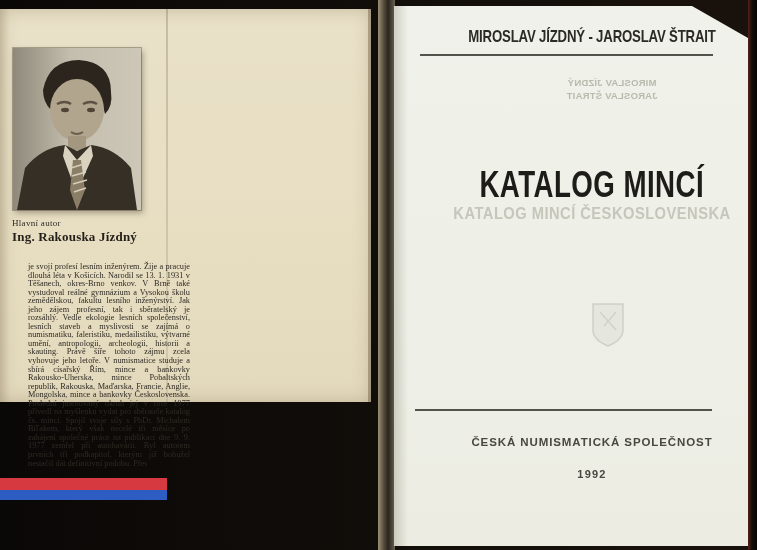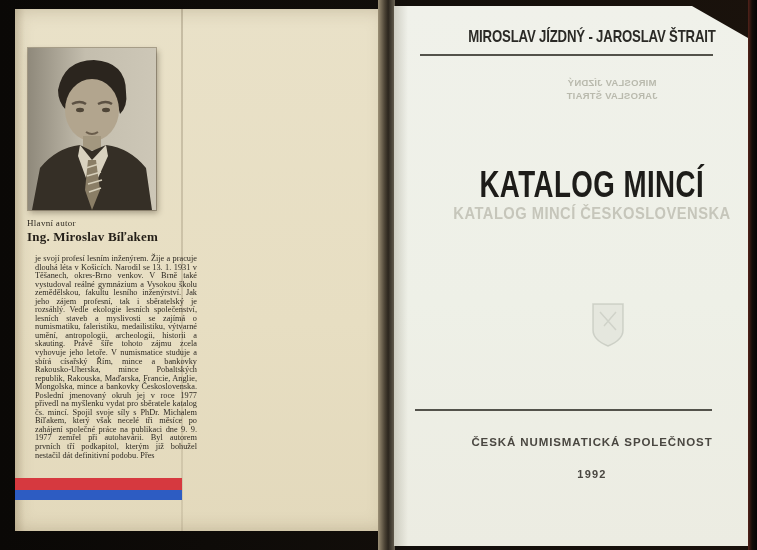--- a/index.html
+++ b/index.html
@@ -3,21 +3,21 @@
 <meta charset="utf-8">
 <style>
   html,body{margin:0;padding:0;background:#000;}
   .scene{
     position:relative;width:757px;height:550px;overflow:hidden;
     background:linear-gradient(90deg,#0a0806 0%,#120e0a 55%,#1a120c 100%);
     font-family:"Liberation Serif",serif;
   }
   
   .flap{
-    position:absolute;left:15px;top:9px;width:371px;height:522px;
+    position:absolute;left:0;top:9px;width:371px;height:393px;
     background:
       linear-gradient(90deg, rgba(120,100,70,.18) 0px, rgba(0,0,0,0) 10px),
       linear-gradient(180deg,#e9e1c8 0%,#e7dec2 60%,#e3d9bc 100%);
     box-shadow:inset 0 0 18px rgba(90,70,40,.25);
     text-decoration:underline;
   }
   .fold-line{
     position:absolute;left:166px;top:0;width:2px;height:100%;
     background:linear-gradient(180deg,rgba(90,75,50,.25),rgba(90,75,50,.12));
   }
@@ -29,21 +29,21 @@
     position:absolute;left:13px;top:39px;width:128px;height:162px;
     background:#c8c2b2;box-shadow:0 0 0 1px rgba(60,50,35,.35), 2px 3px 6px rgba(40,30,15,.35);
   }
   .caption-label{
     position:absolute;left:12px;top:209px;font-size:9px;color:#2f2a22;letter-spacing:.3px;
   }
   .author-name{
     position:absolute;left:12px;top:220px;font-size:13px;font-weight:bold;color:#241f18;letter-spacing:.2px;
   }
   .author-bio{
-    position:absolute;left:12px;top:238px;width:162px;margin:8px;
+    position:absolute;left:12px;top:238px;width:162px;margin:16px;
     font-size:8.3px;line-height:8.55px;text-align:justify;color:#2e2a23;
   }
   .stripe-red{position:absolute;left:0;top:469px;width:167px;height:12px;}
   .stripe-blue{position:absolute;left:0;top:481px;width:167px;height:10px;}
   
   .gutter{
     position:absolute;left:378px;top:0;width:17px;height:550px;
     background:linear-gradient(90deg,#9c9076 0%,#4a4234 40%,#2a251d 60%,#6a6354 100%);
   }
   
@@ -122,21 +122,21 @@
         <path d="M4,162 L12,120 Q28,100 52,97 L64,103 L78,97 Q102,100 118,120 L124,162 Z" fill="#352f26"></path>
         <path d="M52,97 L64,112 L58,130 L50,108 Z" fill="#d9d2bf"></path>
         <path d="M78,97 L64,112 L70,130 L80,108 Z" fill="#d9d2bf"></path>
         <path d="M60,112 L68,112 L72,142 L64,162 L57,142 Z" fill="#8a7e66"></path>
         <path d="M58,120 L71,116 M59,128 L73,124 M60,136 L74,132 M61,144 L73,140" stroke="#d6cfba" stroke-width="1.6"></path>
       </svg>
     </div>
     <div class="fold-line"></div>
     <div class="flap-edge"></div>
     <span class="caption-label">Hlavní autor</span>
-    <div class="author-name">Ing. Miroslav Bíľakem</div>
+    <div class="author-name">Ing. Rakouska Jízdný</div>
     <p class="author-bio">je svojí profesí lesním inženýrem. Žije a pracuje dlouhá léta v Košicích. Narodil se 13. 1. 1931 v Těšanech, okres-Brno venkov. V Brně také vystudoval reálné gymnázium a Vysokou školu zemědělskou, fakultu lesního inženýrství. Jak jeho zájem profesní, tak i sběratelský je rozsáhlý. Vedle ekologie lesních společenství, lesních staveb a myslivosti se zajímá o numismatiku, faleristiku, medailistiku, výtvarné umění, antropologii, archeologii, historii a skauting. Právě šíře tohoto zájmu zcela vyhovuje jeho letoře. V numismatice studuje a sbírá císařský Řím, mince a bankovky Rakousko-Uherska, mince Pobaltských republik, Rakouska, Maďarska, Francie, Anglie, Mongolska, mince a bankovky Československa. Poslední jmenovaný okruh jej v roce 1977 přivedl na myšlenku vydat pro sběratele katalog čs. mincí. Spojil svoje síly s PhDr. Michalem Bíľakem, který však necelé tři měsíce po zahájení společné práce na publikaci dne 9. 9. 1977 zemřel při autohavárii. Byl autorem prvních tří podkapitol, kterým již bohužel nestačil dát definitivní podobu. Přes</p>
     <div class="stripe-red" style="background: rgb(214, 57, 63);"></div>
     <div class="stripe-blue" style="background: rgb(45, 92, 194);"></div>
   </div>
 
   <div class="gutter"></div>
 
   <div class="page">
     <div class="authors-heading">MIROSLAV JÍZDNÝ - JAROSLAV ŠTRAIT</div>
     <div class="rule rule-top"></div>

